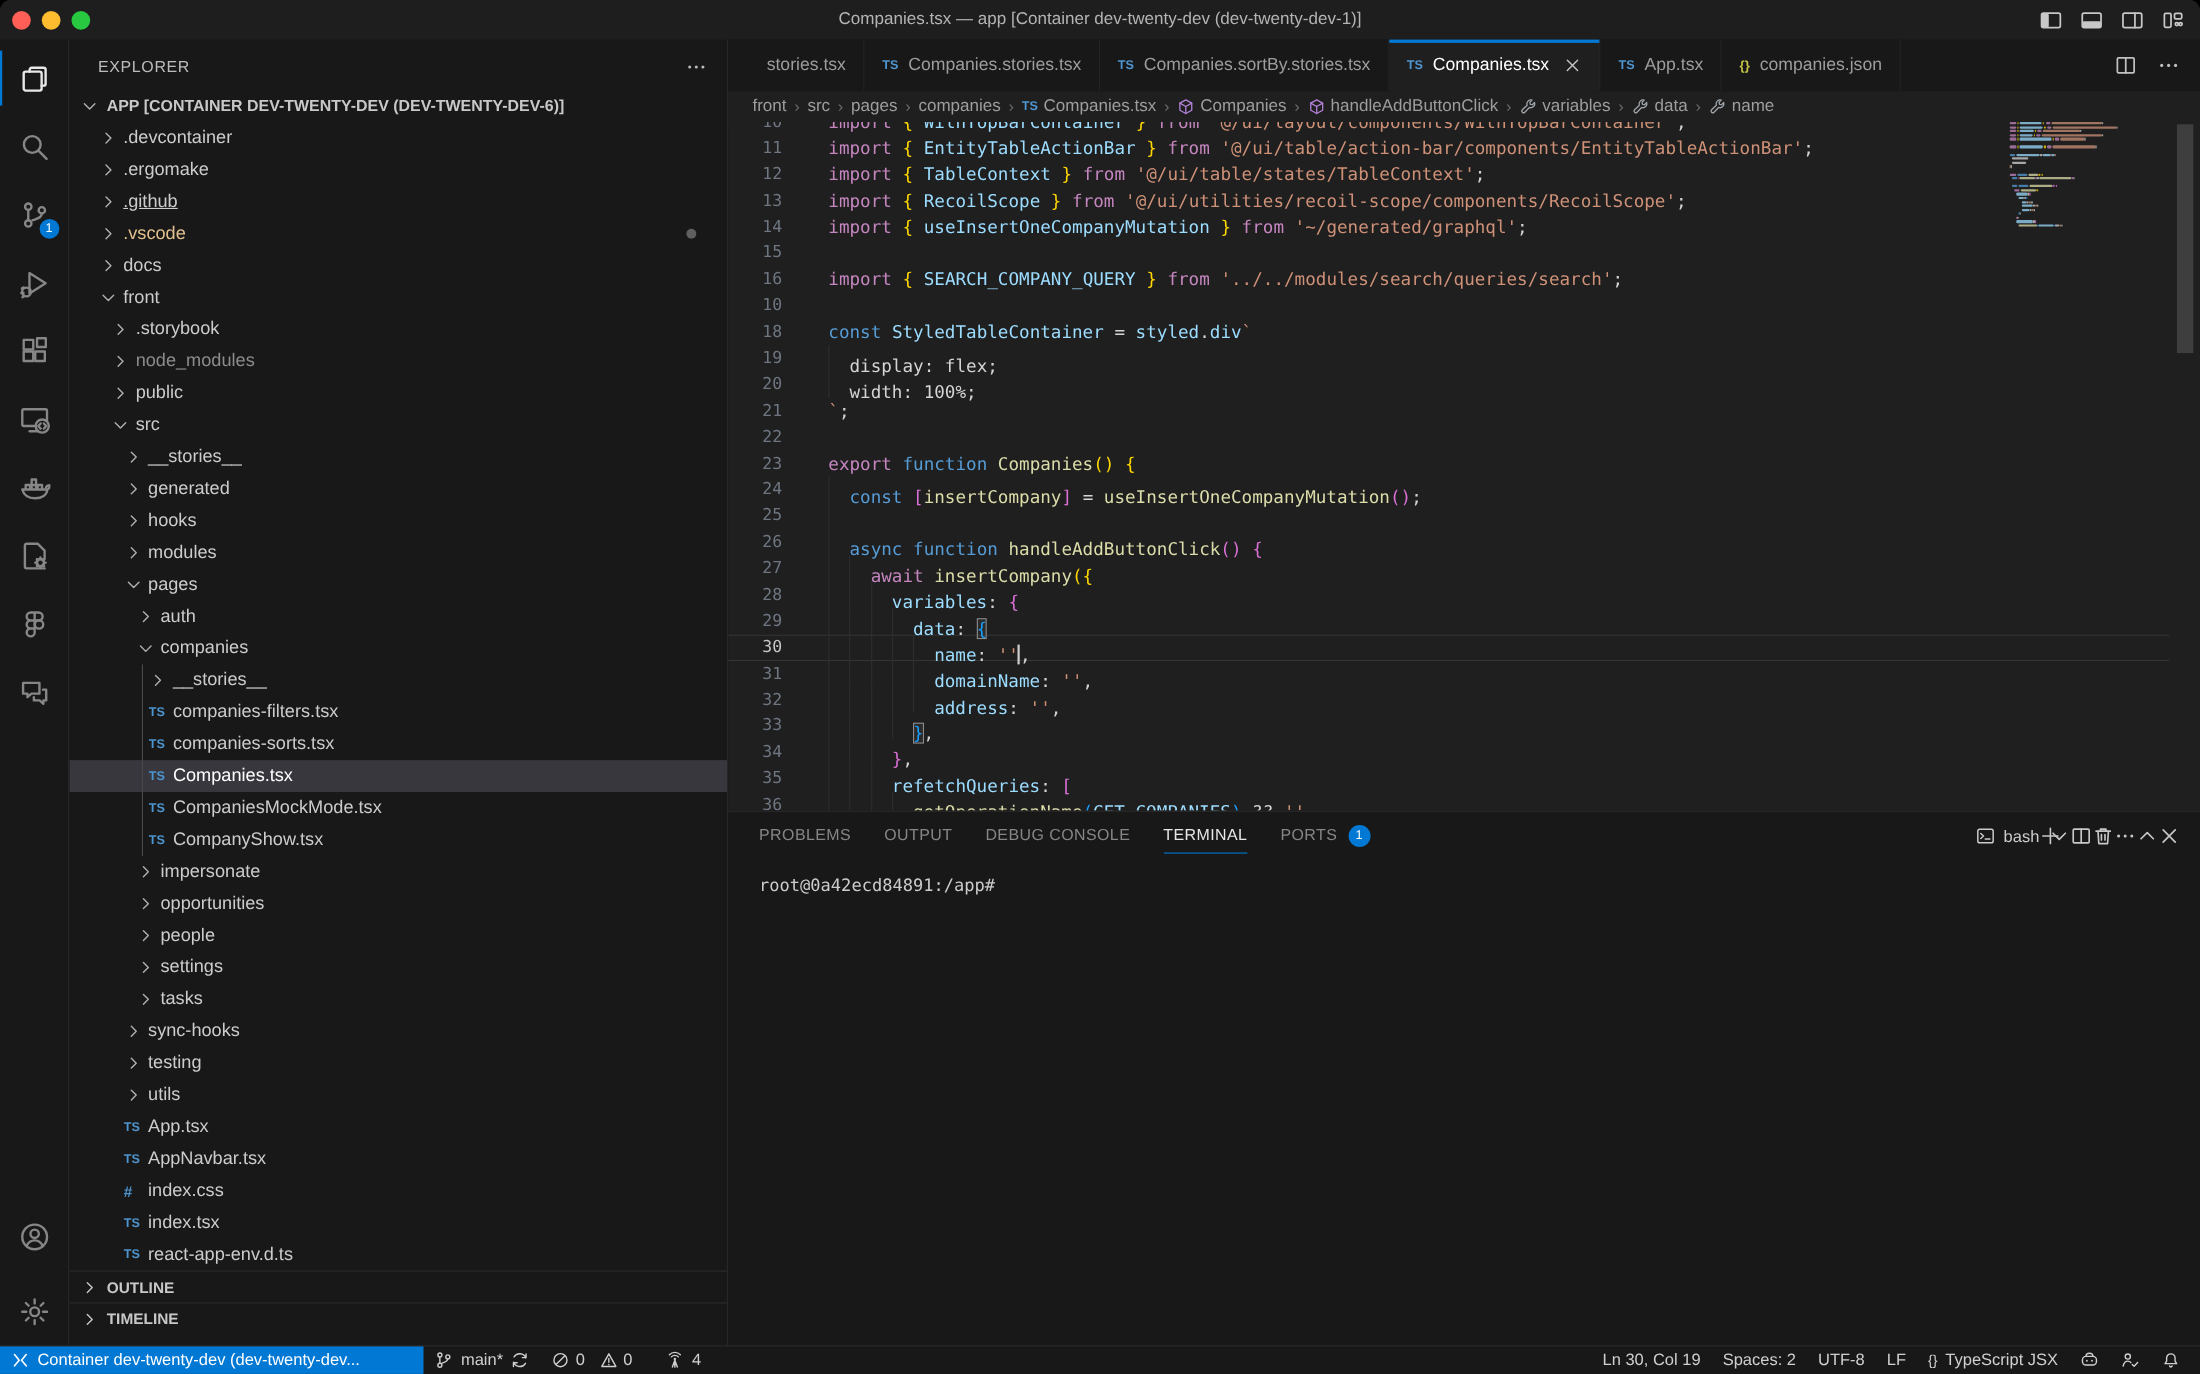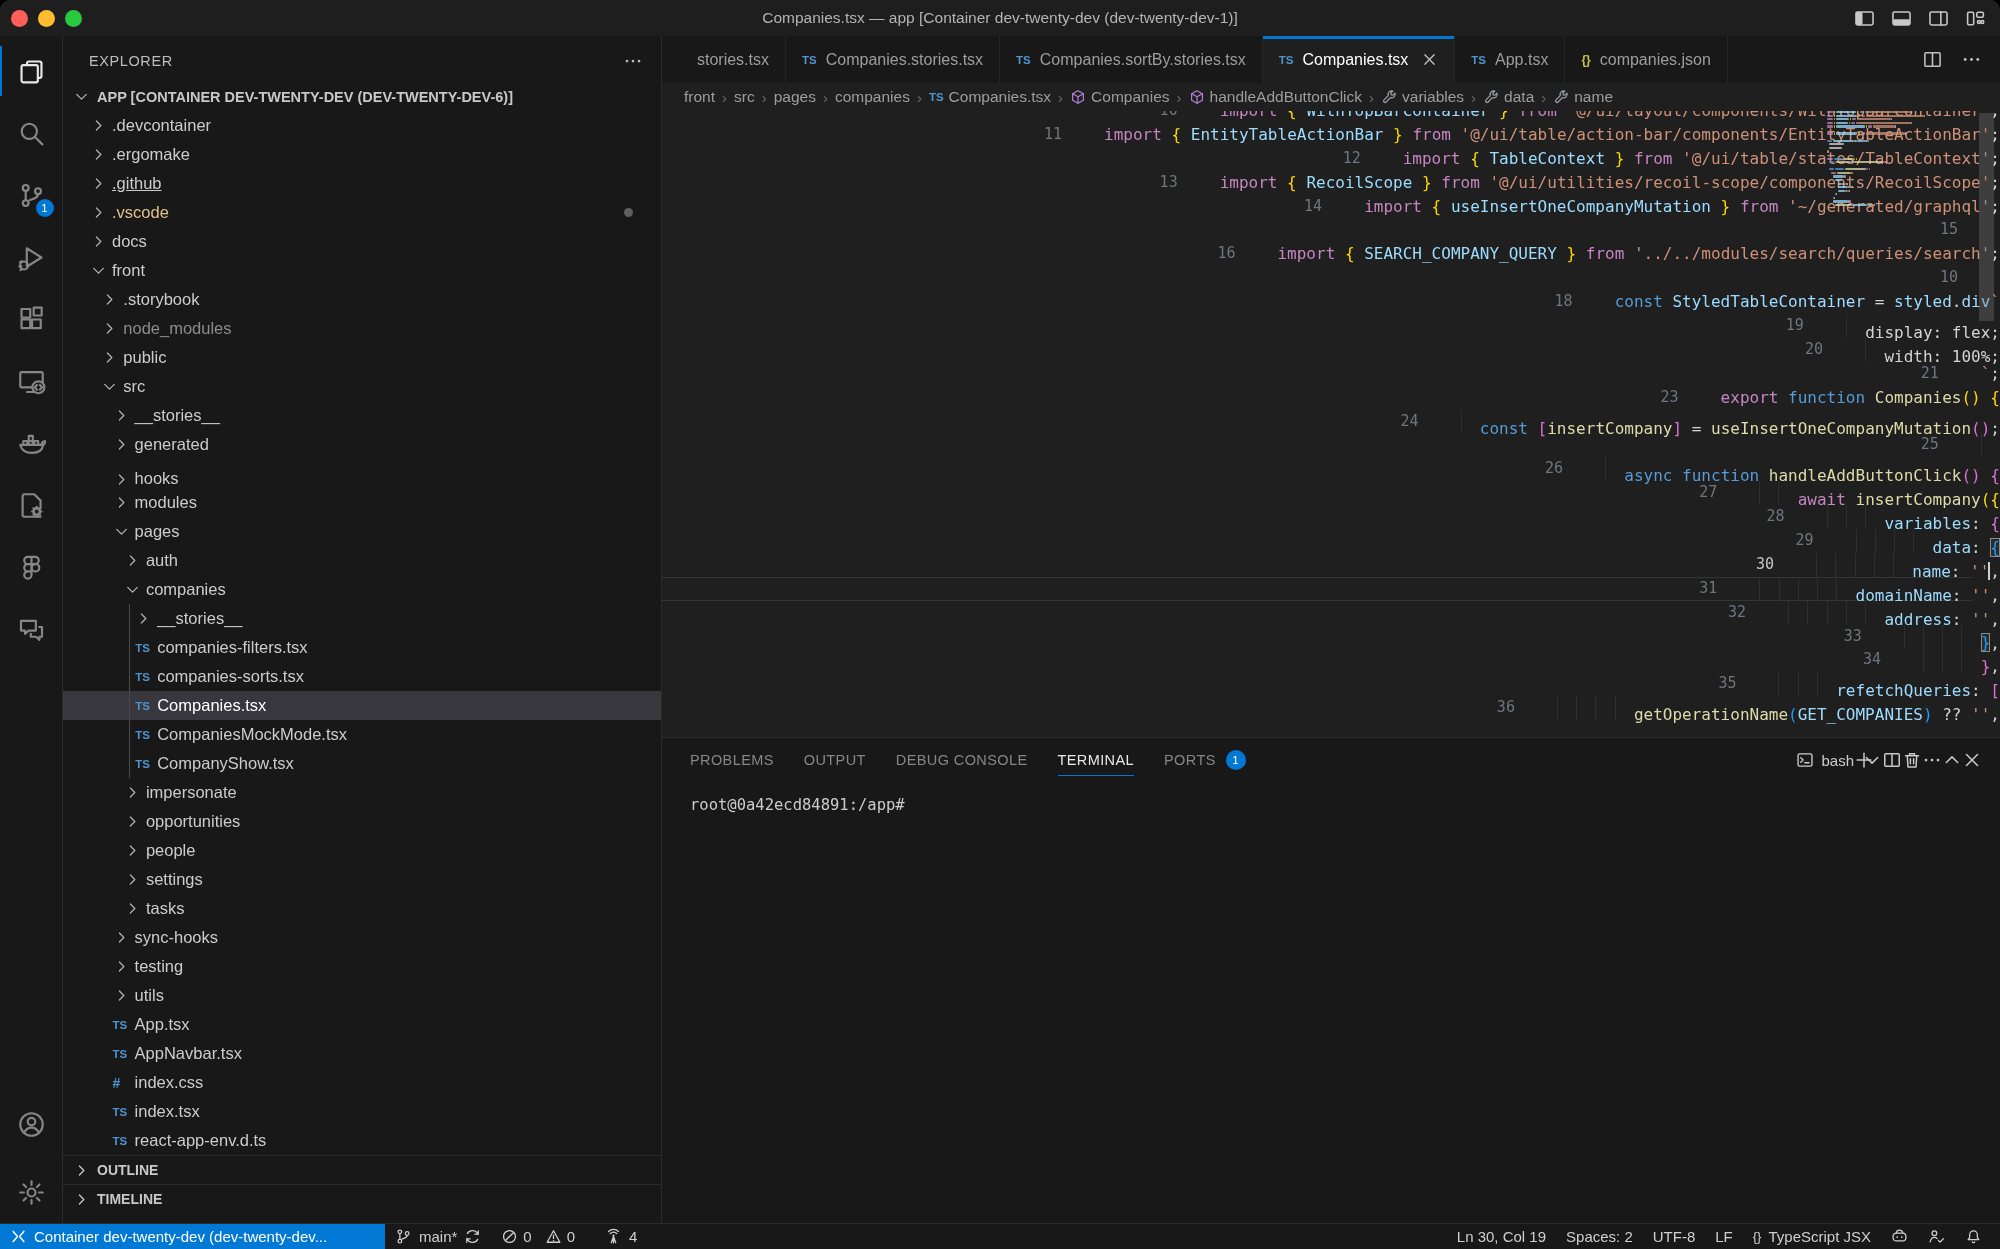--- a/index.html
+++ b/index.html
@@ -53,21 +53,21 @@
   .ts-actions { margin-left:auto; display:flex; align-items:center; gap:18px; padding:0 18px; color:#c0c0c0; }
   .ts-actions .icon { width:21px; height:21px; }
 
   .breadcrumbs { height:28px; background:#1f1f1f; display:flex; align-items:center; padding-left:22px; font-size:15.5px; color:#9d9d9d; gap:7px; white-space:nowrap; }
   .bc-sep { color:#6d6d6d; font-size:15px; }
   .bc-item { display:flex; align-items:center; gap:5px; }
   .bc-item .icon { width:16px; height:16px; }
 
   .editorwrap { flex:1; position:relative; background:#1f1f1f; overflow:hidden; }
   #code { position:absolute; left:0; top:-12px; right:0; font-family:"DejaVu Sans Mono",monospace; font-size:16px; }
-  .cl { height:23.9px; line-height:23.9px; white-space:pre; display:flex;justify-content:flex-end; }
+  .cl { height:23.9px; line-height:23.9px; white-space:pre; display:flex; }
   .lnum { flex:0 0 49px; text-align:right; color:#6e7681; font-size:15px; margin-right:42px; }
   .cl.cur .lnum { color:#c6c6c6; }
   .curline { position:absolute; left:0; right:28px; height:23.9px; border-top:1px solid rgba(255,255,255,.10); border-bottom:1px solid rgba(255,255,255,.10); }
   .ind { display:inline-block; width:19.26px; height:100%; box-shadow:inset 1px 0 0 #2e2e2e; }
   .tok.box { outline:1px solid #8a8a8a; outline-offset:-1px; background:rgba(120,120,120,.12); }
   .cursor { display:inline-block; width:2px; height:18px; background:#d0d0d0; vertical-align:middle; margin:0 0 3px -1px; }
   .minimap { position:absolute; right:28px; top:0; width:145px; bottom:0; }
   .mm-line { display:flex; height:2.2px; margin-bottom:1.4px; }
   .mm-seg { height:100%; border-radius:1px; }
   .vthumb { position:absolute; right:6px; top:2px; width:15px; height:208px; background:rgba(121,121,121,.35); }
@@ -318,21 +318,21 @@
             <span>__stories__</span>
           </div>
           <div class="trow" style="padding-left: 49.6px;">
             <span class="slot">
               <span class="chev"><svg viewBox="0 0 16 16" width="100%" height="100%" fill="none" stroke="currentColor" stroke-width="1.2" stroke-linecap="round" stroke-linejoin="round">
                   <path d="M6 3.8L10.2 8 6 12.2"></path>
                 </svg></span>
             </span>
             <span>generated</span>
           </div>
-          <div class="trow" style="padding-left: 49.6px; align-items: flex-end;">
+          <div class="trow" style="padding-left: 49.6px;">
             <span class="slot">
               <span class="chev"><svg viewBox="0 0 16 16" width="100%" height="100%" fill="none" stroke="currentColor" stroke-width="1.2" stroke-linecap="round" stroke-linejoin="round">
                   <path d="M6 3.8L10.2 8 6 12.2"></path>
                 </svg></span>
             </span>
             <span>hooks</span>
           </div>
           <div class="trow" style="padding-left: 49.6px;">
             <span class="slot">
               <span class="chev"><svg viewBox="0 0 16 16" width="100%" height="100%" fill="none" stroke="currentColor" stroke-width="1.2" stroke-linecap="round" stroke-linejoin="round">
@@ -628,20 +628,21 @@
             <div class="cl"><span class="lnum">12</span><span><span class="tok" style="color: rgb(197, 134, 192);">import</span><span class="tok" style="color: rgb(212, 212, 212);"> </span><span class="tok" style="color: rgb(255, 215, 0);">{</span><span class="tok" style="color: rgb(212, 212, 212);"> </span><span class="tok" style="color: rgb(156, 220, 254);">TableContext</span><span class="tok" style="color: rgb(212, 212, 212);"> </span><span class="tok" style="color: rgb(255, 215, 0);">}</span><span class="tok" style="color: rgb(212, 212, 212);"> </span><span class="tok" style="color: rgb(197, 134, 192);">from</span><span class="tok" style="color: rgb(212, 212, 212);"> </span><span class="tok" style="color: rgb(206, 145, 120);">'@/ui/table/states/TableContext'</span><span class="tok" style="color: rgb(212, 212, 212);">;</span></span></div>
             <div class="cl"><span class="lnum">13</span><span><span class="tok" style="color: rgb(197, 134, 192);">import</span><span class="tok" style="color: rgb(212, 212, 212);"> </span><span class="tok" style="color: rgb(255, 215, 0);">{</span><span class="tok" style="color: rgb(212, 212, 212);"> </span><span class="tok" style="color: rgb(156, 220, 254);">RecoilScope</span><span class="tok" style="color: rgb(212, 212, 212);"> </span><span class="tok" style="color: rgb(255, 215, 0);">}</span><span class="tok" style="color: rgb(212, 212, 212);"> </span><span class="tok" style="color: rgb(197, 134, 192);">from</span><span class="tok" style="color: rgb(212, 212, 212);"> </span><span class="tok" style="color: rgb(206, 145, 120);">'@/ui/utilities/recoil-scope/components/RecoilScope'</span><span class="tok" style="color: rgb(212, 212, 212);">;</span></span></div>
             <div class="cl"><span class="lnum">14</span><span><span class="tok" style="color: rgb(197, 134, 192);">import</span><span class="tok" style="color: rgb(212, 212, 212);"> </span><span class="tok" style="color: rgb(255, 215, 0);">{</span><span class="tok" style="color: rgb(212, 212, 212);"> </span><span class="tok" style="color: rgb(156, 220, 254);">useInsertOneCompanyMutation</span><span class="tok" style="color: rgb(212, 212, 212);"> </span><span class="tok" style="color: rgb(255, 215, 0);">}</span><span class="tok" style="color: rgb(212, 212, 212);"> </span><span class="tok" style="color: rgb(197, 134, 192);">from</span><span class="tok" style="color: rgb(212, 212, 212);"> </span><span class="tok" style="color: rgb(206, 145, 120);">'~/generated/graphql'</span><span class="tok" style="color: rgb(212, 212, 212);">;</span></span></div>
             <div class="cl"><span class="lnum">15</span><span></span></div>
             <div class="cl"><span class="lnum">16</span><span><span class="tok" style="color: rgb(197, 134, 192);">import</span><span class="tok" style="color: rgb(212, 212, 212);"> </span><span class="tok" style="color: rgb(255, 215, 0);">{</span><span class="tok" style="color: rgb(212, 212, 212);"> </span><span class="tok" style="color: rgb(156, 220, 254);">SEARCH_COMPANY_QUERY</span><span class="tok" style="color: rgb(212, 212, 212);"> </span><span class="tok" style="color: rgb(255, 215, 0);">}</span><span class="tok" style="color: rgb(212, 212, 212);"> </span><span class="tok" style="color: rgb(197, 134, 192);">from</span><span class="tok" style="color: rgb(212, 212, 212);"> </span><span class="tok" style="color: rgb(206, 145, 120);">'../../modules/search/queries/search'</span><span class="tok" style="color: rgb(212, 212, 212);">;</span></span></div>
             <div class="cl"><span class="lnum">10</span><span></span></div>
             <div class="cl"><span class="lnum">18</span><span><span class="tok" style="color: rgb(86, 156, 214);">const</span><span class="tok" style="color: rgb(212, 212, 212);"> </span><span class="tok" style="color: rgb(156, 220, 254);">StyledTableContainer</span><span class="tok" style="color: rgb(212, 212, 212);"> = </span><span class="tok" style="color: rgb(156, 220, 254);">styled</span><span class="tok" style="color: rgb(212, 212, 212);">.</span><span class="tok" style="color: rgb(156, 220, 254);">div</span><span class="tok" style="color: rgb(206, 145, 120);">`</span></span></div>
             <div class="cl"><span class="lnum">19</span><span><span class="ind"></span><span class="tok" style="color: rgb(212, 212, 212);">display: flex;</span></span></div>
             <div class="cl"><span class="lnum">20</span><span><span class="ind"></span><span class="tok" style="color: rgb(212, 212, 212);">width: 100%;</span></span></div>
             <div class="cl"><span class="lnum">21</span><span><span class="tok" style="color: rgb(206, 145, 120);">`</span><span class="tok" style="color: rgb(212, 212, 212);">;</span></span></div>
+            <div class="cl"><span class="lnum">22</span><span></span></div>
             <div class="cl"><span class="lnum">23</span><span><span class="tok" style="color: rgb(197, 134, 192);">export</span><span class="tok" style="color: rgb(212, 212, 212);"> </span><span class="tok" style="color: rgb(86, 156, 214);">function</span><span class="tok" style="color: rgb(212, 212, 212);"> </span><span class="tok" style="color: rgb(220, 220, 170);">Companies</span><span class="tok" style="color: rgb(255, 215, 0);">()</span><span class="tok" style="color: rgb(212, 212, 212);"> </span><span class="tok" style="color: rgb(255, 215, 0);">{</span></span></div>
             <div class="cl"><span class="lnum">24</span><span><span class="ind"></span><span class="tok" style="color: rgb(86, 156, 214);">const</span><span class="tok" style="color: rgb(212, 212, 212);"> </span><span class="tok" style="color: rgb(218, 112, 214);">[</span><span class="tok" style="color: rgb(220, 220, 170);">insertCompany</span><span class="tok" style="color: rgb(218, 112, 214);">]</span><span class="tok" style="color: rgb(212, 212, 212);"> = </span><span class="tok" style="color: rgb(220, 220, 170);">useInsertOneCompanyMutation</span><span class="tok" style="color: rgb(218, 112, 214);">()</span><span class="tok" style="color: rgb(212, 212, 212);">;</span></span></div>
             <div class="cl"><span class="lnum">25</span><span><span class="ind"></span></span></div>
             <div class="cl"><span class="lnum">26</span><span><span class="ind"></span><span class="tok" style="color: rgb(86, 156, 214);">async</span><span class="tok" style="color: rgb(212, 212, 212);"> </span><span class="tok" style="color: rgb(86, 156, 214);">function</span><span class="tok" style="color: rgb(212, 212, 212);"> </span><span class="tok" style="color: rgb(220, 220, 170);">handleAddButtonClick</span><span class="tok" style="color: rgb(218, 112, 214);">()</span><span class="tok" style="color: rgb(212, 212, 212);"> </span><span class="tok" style="color: rgb(218, 112, 214);">{</span></span></div>
             <div class="cl"><span class="lnum">27</span><span><span class="ind"></span><span class="ind"></span><span class="tok" style="color: rgb(197, 134, 192);">await</span><span class="tok" style="color: rgb(212, 212, 212);"> </span><span class="tok" style="color: rgb(220, 220, 170);">insertCompany</span><span class="tok" style="color: rgb(255, 215, 0);">({</span></span></div>
             <div class="cl"><span class="lnum">28</span><span><span class="ind"></span><span class="ind"></span><span class="ind"></span><span class="tok" style="color: rgb(156, 220, 254);">variables</span><span class="tok" style="color: rgb(212, 212, 212);">: </span><span class="tok" style="color: rgb(218, 112, 214);">{</span></span></div>
             <div class="cl"><span class="lnum">29</span><span><span class="ind"></span><span class="ind"></span><span class="ind"></span><span class="ind"></span><span class="tok" style="color: rgb(156, 220, 254);">data</span><span class="tok" style="color: rgb(212, 212, 212);">: </span><span class="tok box" style="color: rgb(23, 159, 255);">{</span></span></div>
             <div class="cl cur"><span class="lnum">30</span><span><span class="ind"></span><span class="ind"></span><span class="ind"></span><span class="ind"></span><span class="ind"></span><span class="tok" style="color: rgb(156, 220, 254);">name</span><span class="tok" style="color: rgb(212, 212, 212);">: </span><span class="tok" style="color: rgb(206, 145, 120);">''</span><span class="cursor"></span><span class="tok" style="color: rgb(212, 212, 212);">,</span></span></div>
             <div class="cl"><span class="lnum">31</span><span><span class="ind"></span><span class="ind"></span><span class="ind"></span><span class="ind"></span><span class="ind"></span><span class="tok" style="color: rgb(156, 220, 254);">domainName</span><span class="tok" style="color: rgb(212, 212, 212);">: </span><span class="tok" style="color: rgb(206, 145, 120);">''</span><span class="tok" style="color: rgb(212, 212, 212);">,</span></span></div>
             <div class="cl"><span class="lnum">32</span><span><span class="ind"></span><span class="ind"></span><span class="ind"></span><span class="ind"></span><span class="ind"></span><span class="tok" style="color: rgb(156, 220, 254);">address</span><span class="tok" style="color: rgb(212, 212, 212);">: </span><span class="tok" style="color: rgb(206, 145, 120);">''</span><span class="tok" style="color: rgb(212, 212, 212);">,</span></span></div>

